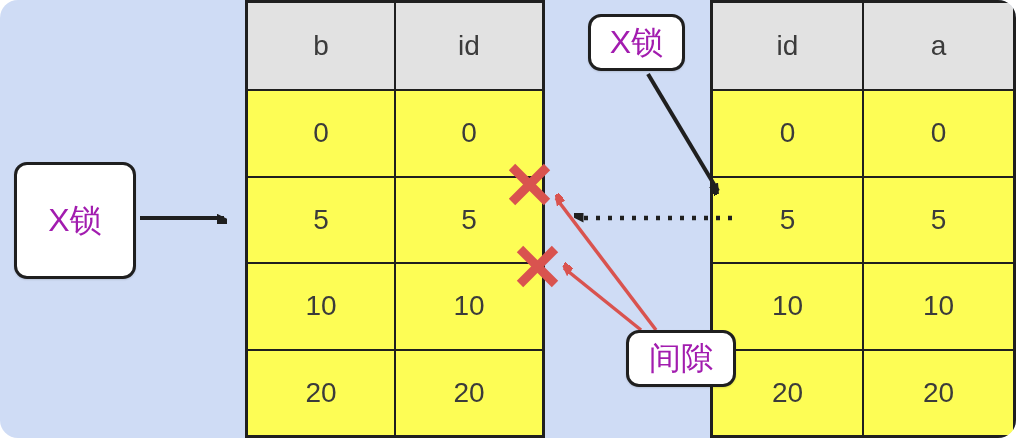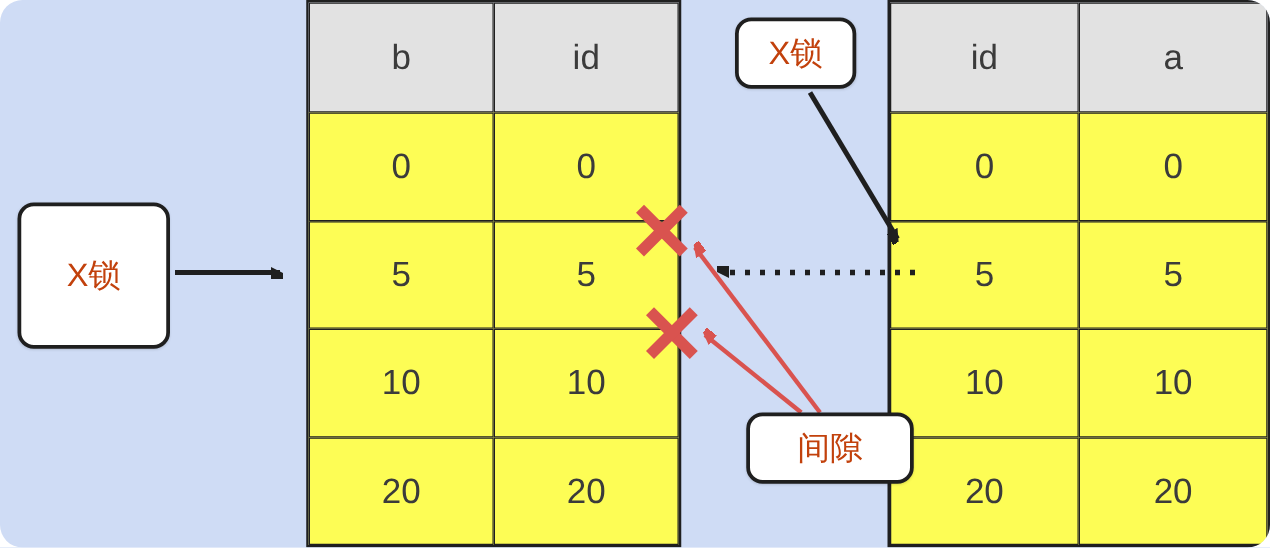--- a/index.html
+++ b/index.html
@@ -33,26 +33,26 @@
     border:1px solid var(--border);
     background:var(--cell-bg);
     display:flex;align-items:center;justify-content:center;
     font-size:28px;color:var(--text);
   }
   .cell.header{background:var(--header-bg);}
   .box{
     position:absolute;background:#ffffff;
     border:3px solid var(--border);border-radius:13px;
     display:flex;align-items:center;justify-content:center;
-    font-size:26px;color:#c2410c;
+    font-size:32px;color:#a21caf;
     box-shadow:0 1px 2px rgba(0,0,0,0.12);
   }
   .lock-left{left:14px;top:162px;width:122px;height:117px;}
   .lock-top{left:588px;top:14px;width:97px;height:57px;z-index:3;}
-  .gap-box{left:597px;top:330px;width:134px;height:57px;z-index:3;text-align:center;}
+  .gap-box{left:626px;top:330px;width:110px;height:57px;z-index:3;text-align:center;}
   .overlay{
     position:absolute;left:0;top:0;width:1016px;height:438px;
     pointer-events:none;z-index:2;
   }
   .stroke-black{stroke:var(--border);fill:none;}
   .stroke-red{stroke:var(--red);fill:none;}
   .fill-black{fill:var(--border);}
   .fill-red{fill:var(--red);}
 </style>
 </head>

